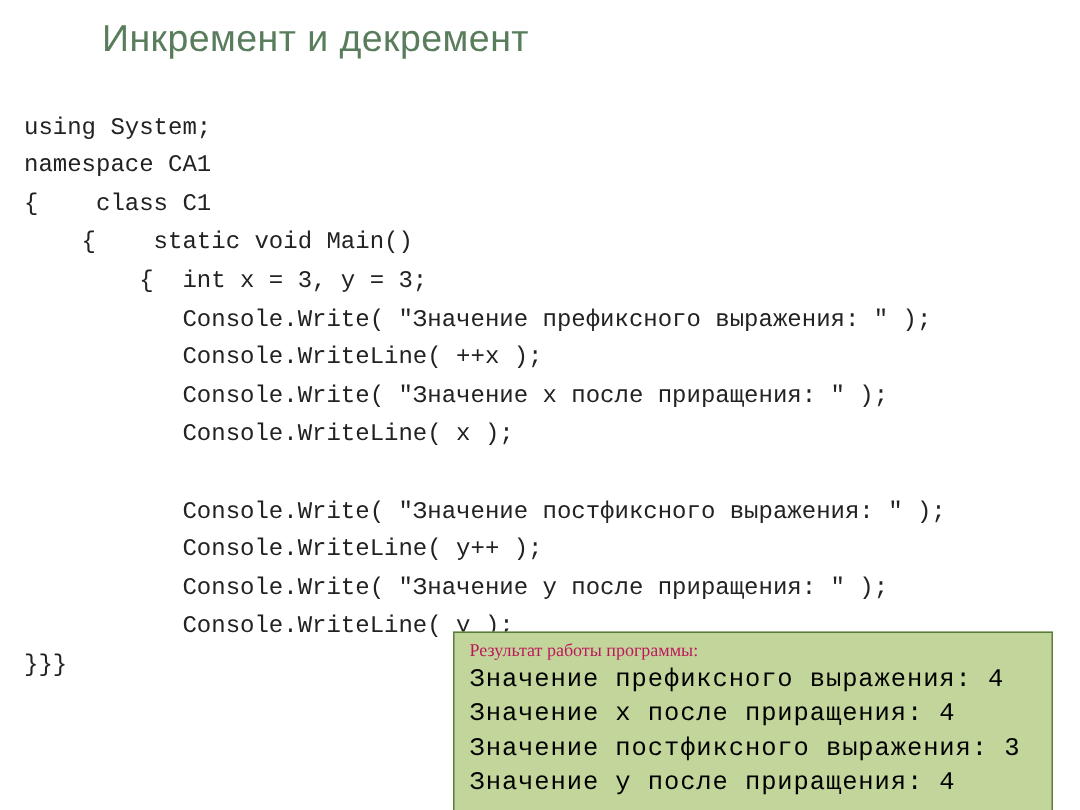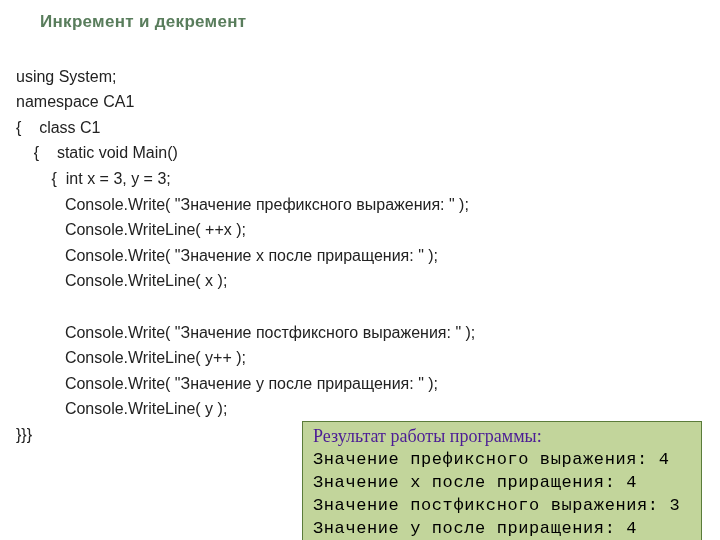--- a/index.html
+++ b/index.html
@@ -13,49 +13,50 @@
     position: relative;
   }
   .slide {
     width: 720px;
     height: 540px;
     position: relative;
     box-sizing: border-box;
   }
   .title {
     color: #597d5c;
-    font-size: 17px;
-    font-weight: 700;
+    font-size: 25px;
+    font-weight: 400;
     padding: 12px 0 6px 40px;
     letter-spacing: 0.3px;
+    margin-left: 28px;
   }
   .code {
-    font-family: Liberation Sans, sans-serif;
+    font-family: Liberation Mono, monospace;
     font-size: 16px;
     color: #222;
     line-height: 1.6;
     padding-left: 16px;
     white-space: pre;
   }
   .result-box {
     position: absolute;
     left: 302px;
     top: 421px;
     width: 400px;
     height: 140px;
     background: #c2d59b;
     border: 1px solid #5b7c3a;
     box-sizing: border-box;
     padding: 4px 10px 2px 10px;
     overflow: hidden;
   }
   .result-title {
     font-family: "Times New Roman", serif;
-    font-size: 18px;
-    color: #4c1d95;
+    font-size: 12px;
+    color: #be185d;
     margin-bottom: 2px;
   }
   .result-body {
     font-family: "Courier New", monospace;
     font-size: 17px;
     color: #000000;
     line-height: 1.35;
     white-space: pre;
     letter-spacing: 0.6px;
   }

